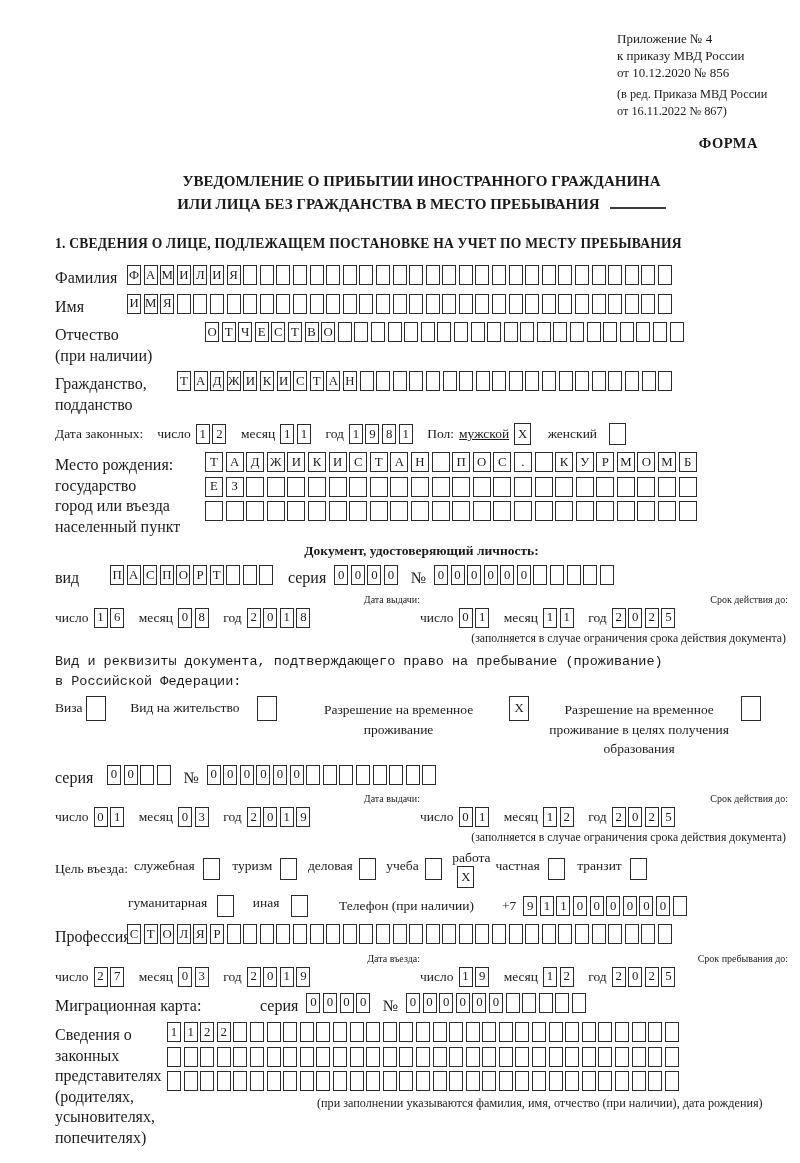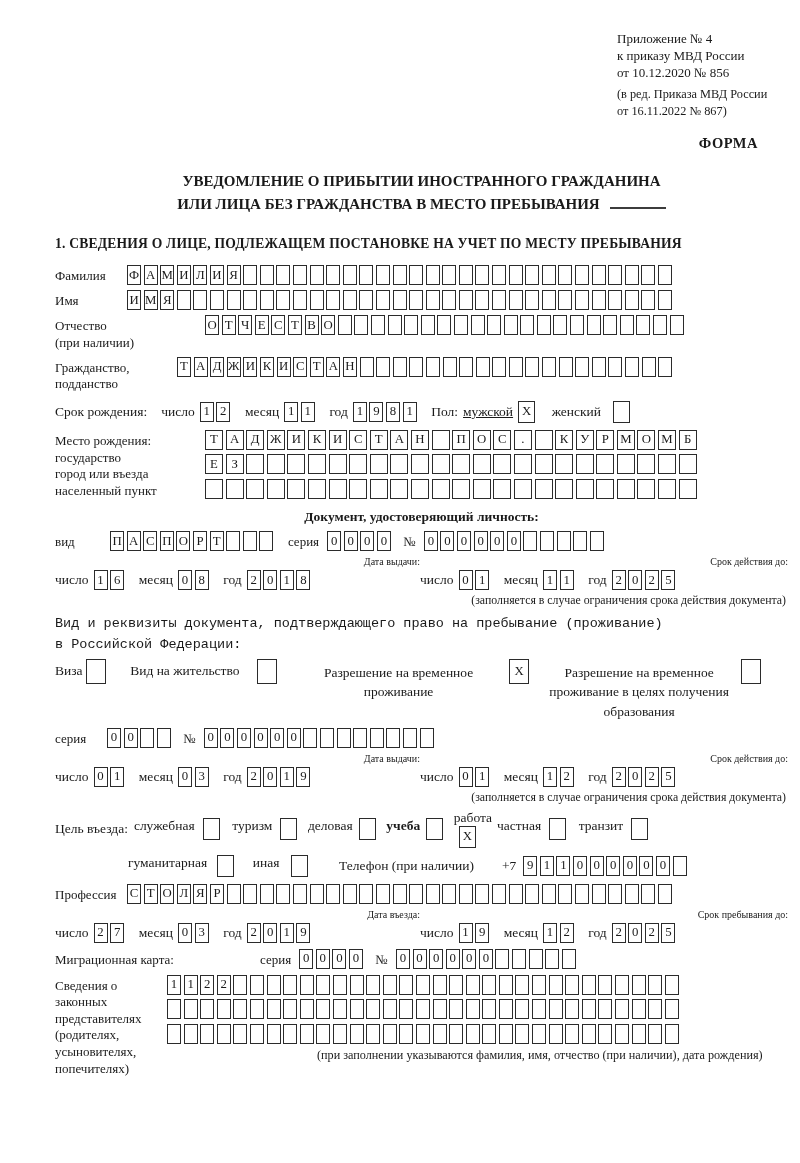--- a/index.html
+++ b/index.html
@@ -14,21 +14,21 @@
   .hdr-small { font-size:12.3px; margin-top:5px; line-height:1.32; }
   .forma { text-align:right; padding-right:30px; font-weight:bold; font-size:14.5px; margin-top:16px; letter-spacing:.5px; }
 
   .title { text-align:center; font-weight:bold; font-size:15px; line-height:1.55; margin-top:18px; }
   .blank-line { display:inline-block; width:56px; height:13px; border-bottom:2.2px solid #3c3c3c; margin-left:10px; }
 
   .sec { font-weight:bold; font-size:13.6px; margin-top:20px; margin-bottom:13px; letter-spacing:.2px; }
 
   
   .frow { display:flex; align-items:flex-start; margin-bottom:5px; }
-  .lbl { font-size:13px; line-height:1.28; padding-top:3px; flex-shrink:0; }
+  .lbl { font-size:16px; line-height:1.28; padding-top:3px; flex-shrink:0; }
   .w72  { width:72px; }
   .w55  { width:55px; }
   .w150 { width:150px; }
   .w122 { width:122px; }
   .w112 { width:112px; }
 
   .cells { display:inline-flex; flex-wrap:nowrap; }
   .cell { display:inline-flex; align-items:center; justify-content:center;
           width:14px; height:20px; border:1.5px solid #2b2b2b; margin-right:2.6px;
           font-size:12.8px; background:#fff; flex-shrink:0; }
@@ -242,21 +242,21 @@
         <span class="cell"></span>
         <span class="cell"></span>
         <span class="cell"></span>
         <span class="cell"></span>
         <span class="cell"></span>
         <span class="cell"></span>
       </div>
   </div>
 
   <div class="dline" style="margin:8px 0 7px;">
-    <span style="margin-right:14px;">Срок рождения:</span>
+    <span style="margin-right:14px;">Дата законных:</span>
     <span class="dline">
         <span class="dlbl">число</span>
         <span class="cells">
           <span class="cell">1</span>
           <span class="cell">2</span>
         </span>
         <span class="dlbl">месяц</span>
         <span class="cells">
           <span class="cell">1</span>
           <span class="cell">1</span>
@@ -576,21 +576,21 @@
         <span class="cells chk" style="margin-left:8px;">
           <span class="cell"></span>
         </span>
       </span>
     <span class="pair" style="margin-left:8px;">
         <span class="plbl" style="padding-top:0;">деловая</span>
         <span class="cells chk" style="margin-left:6px;">
           <span class="cell"></span>
         </span>
       </span>
-    <span class="pair" style="margin-left:8px;font-weight:bold;">
+    <span class="pair" style="margin-left:8px;">
         <span class="plbl" style="padding-top:0;">учеба</span>
         <span class="cells chk" style="margin-left:6px;">
           <span class="cell"></span>
         </span>
       </span>
     <span class="pair" style="margin-left:8px;flex-direction:column;">
         <span class="plbl" style="padding-top:0;">работа</span>
         <span class="cells chk" style="margin-left:5px;">
           <span class="cell">X</span>
         </span>

